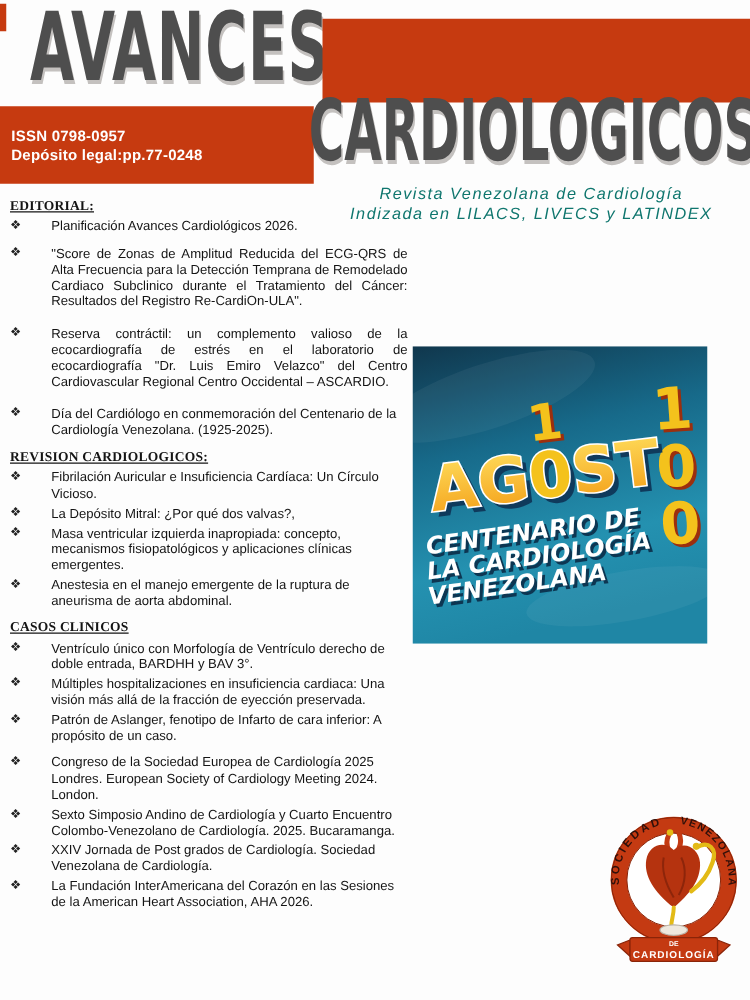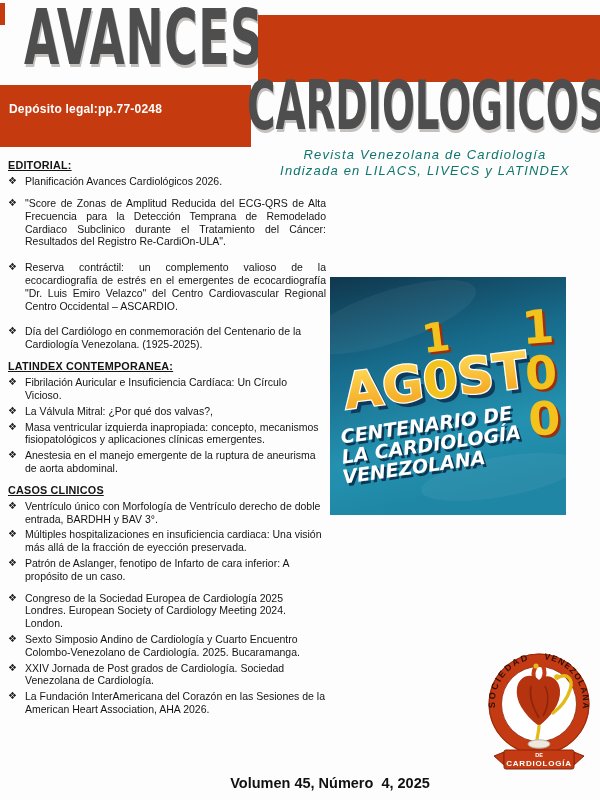--- a/index.html
+++ b/index.html
@@ -19,44 +19,45 @@
         font-weight:bold;font-size:68px;line-height:1;color:#4e4e4e;white-space:nowrap;
         transform:scaleX(0.57);transform-origin:left top;
         text-shadow:2px 3px 0 rgba(90,80,75,.35);}
   .tagline{position:absolute;left:252px;top:147px;width:346px;text-align:center;
         color:#0f766e;font-size:13px;line-height:16px;letter-spacing:1.2px;font-style:italic;}
   
   .toc{position:absolute;left:8px;top:159px;width:318px;font-size:10.5px;line-height:1.22;
         color:#141414;}
   .sec{margin-bottom:9px;}
   .sec-title{font-weight:bold;text-decoration:underline;font-size:10.8px;margin-bottom:3px;
-        letter-spacing:.2px;}
+        letter-spacing:.2px;font-family:Liberation Serif, serif;}
   .item{display:flex;gap:6px;margin-bottom:3px;}
   .item .bullet{flex:0 0 11px;font-size:10px;line-height:1.25;color:#222;
         font-family:"DejaVu Sans",sans-serif;}
-  .item-text{flex:1;}
+  .item-text{flex:1;margin-left:16px;}
   .sec.justify .item-text{text-align:justify;}
   .sec.spaced .item{margin-bottom:13px;}
   
   .poster{position:absolute;left:330px;top:277px;width:236px;height:238px;}
   .sv-logo{position:absolute;left:487px;top:652px;width:104px;height:122px;}
   
   .volume-line{position:absolute;left:60px;top:775px;width:540px;text-align:center;
         font-weight:bold;font-size:14.5px;color:#111;white-space:pre;}
 </style>
 </head>
 <body>
 
 <div class="page">
 
   <div class="corner-tick"></div>
   <div class="title-avances">AVANCES</div>
   <div class="red-box"></div>
   <div class="red-band">
     <div class="issn-lines">
+      <div>ISSN 0798-0957</div>
       <div>Depósito legal:pp.77-0248</div>
     </div>
   </div>
   <div class="title-cardio">CARDIOLOGICOS</div>
   <div class="tagline">
     <div>Revista Venezolana de Cardiología</div>
     <div>Indizada en LILACS, LIVECS y LATINDEX</div>
   </div>
 
   <div class="toc">
@@ -69,40 +70,40 @@
       </div>
     </div>
 
     <div class="sec justify spaced">
       <div class="item">
         <span class="bullet">❖</span>
         <span class="item-text">"Score de Zonas de Amplitud Reducida del ECG-QRS de Alta Frecuencia para la Detección Temprana de Remodelado Cardiaco Subclinico durante el Tratamiento del Cáncer: Resultados del Registro Re-CardiOn-ULA".</span>
       </div>
       <div class="item">
         <span class="bullet">❖</span>
-        <span class="item-text">Reserva contráctil: un complemento valioso de la ecocardiografía de estrés en el emergentes de ecocardiografía "Dr. Luis Emiro Velazco" del Centro Cardiovascular Regional Centro Occidental – ASCARDIO.</span>
+        <span class="item-text">Reserva contráctil: un complemento valioso de la ecocardiografía de estrés en el laboratorio de ecocardiografía "Dr. Luis Emiro Velazco" del Centro Cardiovascular Regional Centro Occidental – ASCARDIO.</span>
       </div>
     </div>
 
     <div class="sec">
       <div class="item">
         <span class="bullet">❖</span>
         <span class="item-text">Día del Cardiólogo en conmemoración del Centenario de la Cardiología Venezolana.   (1925-2025).</span>
       </div>
     </div>
 
     <div class="sec">
-      <div class="sec-title">LATINDEX CONTEMPORANEA:</div>
+      <div class="sec-title">REVISION CARDIOLOGICOS:</div>
       <div class="item">
         <span class="bullet">❖</span>
         <span class="item-text">Fibrilación Auricular e Insuficiencia Cardíaca: Un Círculo Vicioso.</span>
       </div>
       <div class="item">
         <span class="bullet">❖</span>
-        <span class="item-text">La Válvula Mitral: ¿Por qué dos valvas?,</span>
+        <span class="item-text">La Depósito Mitral: ¿Por qué dos valvas?,</span>
       </div>
       <div class="item">
         <span class="bullet">❖</span>
         <span class="item-text">Masa ventricular izquierda inapropiada: concepto, mecanismos fisiopatológicos y aplicaciones clínicas emergentes.</span>
       </div>
       <div class="item">
         <span class="bullet">❖</span>
         <span class="item-text">Anestesia en el manejo emergente de la ruptura de aneurisma de aorta abdominal.</span>
       </div>
     </div>
@@ -217,15 +218,14 @@
       <g>
         <polygon points="17,100 7,104 17,113" fill="#c43a12" stroke="#8a2408" stroke-width="1"></polygon>
         <polygon points="87,100 97,104 87,113" fill="#c43a12" stroke="#8a2408" stroke-width="1"></polygon>
         <rect x="17" y="98" width="70" height="19" rx="2" fill="#c43a12" stroke="#8a2408" stroke-width="1"></rect>
         <text x="52" y="105" text-anchor="middle" font-family="Liberation Sans, sans-serif" font-weight="bold" font-size="5.5" fill="#ffffff">DE</text>
         <text x="52" y="114" text-anchor="middle" font-family="Liberation Sans, sans-serif" font-weight="bold" font-size="8" letter-spacing="0.8" fill="#ffffff">CARDIOLOGÍA</text>
       </g>
     </svg>
   </div>
 
-  <div class="volume-line">Volumen 45, Número  4, 2025</div>
 
 </div>
 
 </body></html>

